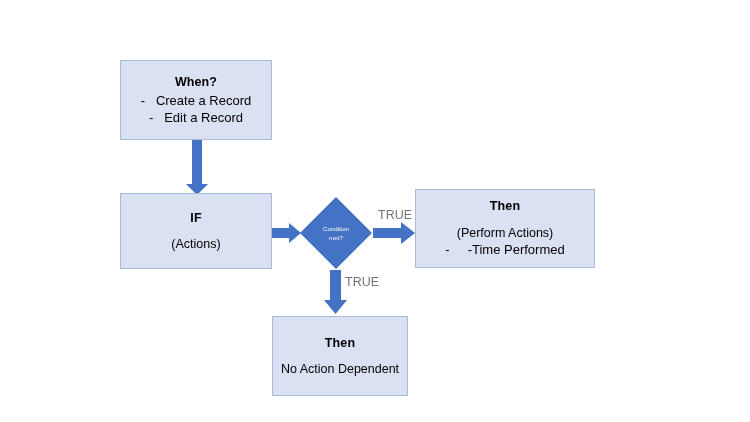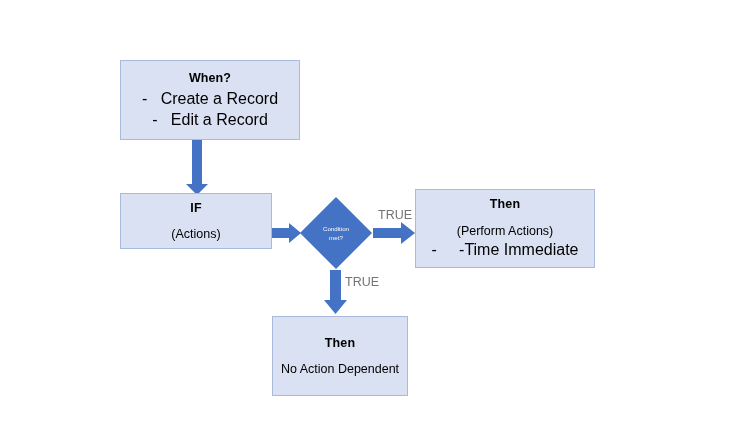--- a/index.html
+++ b/index.html
@@ -41,26 +41,26 @@
     font-weight: bold;
     font-size: 12.5px;
     letter-spacing: .1px;
   }
   .node-box .sub {
     font-size: 12.5px;
     white-space: pre;
     margin-top: 9px;
   }
   .node-box .bullet {
-    font-size: 16px;
+    font-size: 13px;
     white-space: pre;
   }
 
-  #box-when   { left: 120px; top: 60px;  width: 180px; height: 80px; }
-  #box-if     { left: 120px; top: 193px; width: 152px; height: 56px; }
+  #box-when   { left: 120px; top: 60px;  width: 152px; height: 80px; }
+  #box-if     { left: 120px; top: 193px; width: 152px; height: 76px; }
   #box-then-actions { left: 415px; top: 189px; width: 180px; height: 79px; }
   #box-then-noaction{ left: 272px; top: 316px; width: 136px; height: 80px; }
 
   #box-when .title { margin-bottom: 1px; }
   #box-if .title   { margin-bottom: 0px; }
   #box-then-actions .title { margin-bottom: 1px; }
   #box-then-noaction .title { margin-bottom: 1px; }
 
   
   #decision-diamond {
@@ -141,21 +141,21 @@
   <div class="shape"></div>
   <div class="label">
     <span>Condition</span>
     <span>met?</span>
   </div>
 </div>
 
 <div class="node-box" id="box-then-actions">
   <div class="title">Then</div>
   <div class="sub">(Perform Actions)</div>
-  <div class="bullet">-     -Time Immediate</div>
+  <div class="bullet">-     -Time Performed</div>
 </div>
 
 <div class="node-box" id="box-then-noaction">
   <div class="title">Then</div>
   <div class="sub">No Action Dependent</div>
 </div>
 
 <div class="edge-label" id="label-true">TRUE</div>
 <div class="edge-label" id="label-false">TRUE</div>
 

